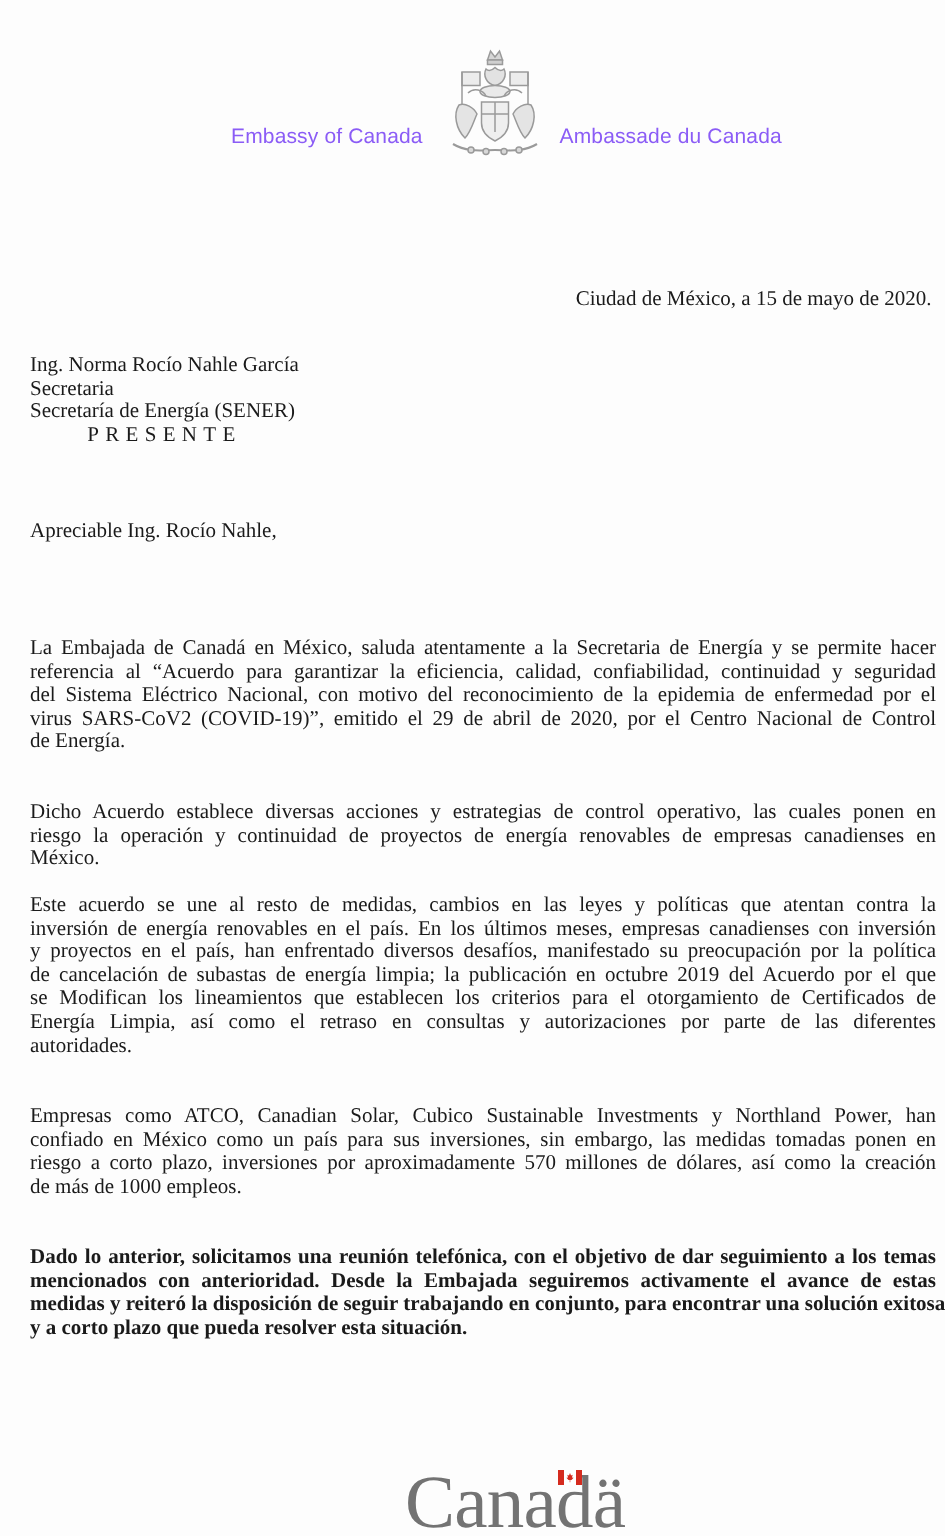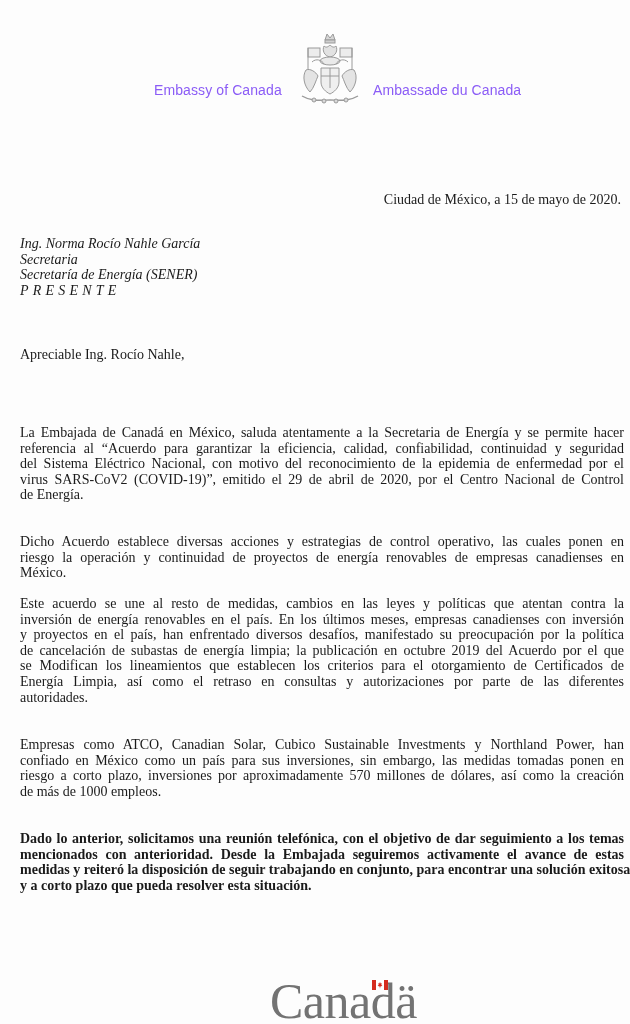--- a/index.html
+++ b/index.html
@@ -9,22 +9,22 @@
     position: absolute; top: 82px;
     font-family: "Liberation Sans", sans-serif; font-size: 14px; color: #8b5cf6;
     letter-spacing: 0.1px;
   }
   .header-en { left: 154px; }
   .header-fr { left: 373px; }
   .crest { position: absolute; left: 294px; top: 30px; width: 72px; height: 76px; }
   .serif { font-family: "Liberation Serif", serif; color: #1a1a1a; font-size: 14px; }
   .date { position: absolute; top: 192px; right: 9px; text-align: right; }
   .addr { position: absolute; left: 20px; top: 236px; line-height: 15.7px; }
-  .addr div { white-space: nowrap; font-style: italic; }
-  .presente { letter-spacing: 4.2px; }
+  .addr div { white-space: nowrap; }
+  .presente { letter-spacing: 4.2px; text-align: center; }
   .salutation { position: absolute; left: 20px; top: 347px; }
   .para { position: absolute; left: 20px; width: 604px; line-height: 15.6px; margin-top: 48px; }
   .para .ln { display: block; text-align: justify; text-align-last: justify; white-space: nowrap; height: 15.6px; overflow: visible; }
   .para .ln.last { text-align-last: left; }
   .p1 { top: 377px; }
   .p2 { top: 486px; }
   .p3 { top: 548px; }
   .p4 { top: 689px; }
   .p5 { top: 783px; font-weight: bold; }
   .footer-logo { position: absolute; left: 270px; top: 972px; font-family: "Liberation Serif", serif; font-size: 50px; color: #737373; letter-spacing: -0.5px; }

